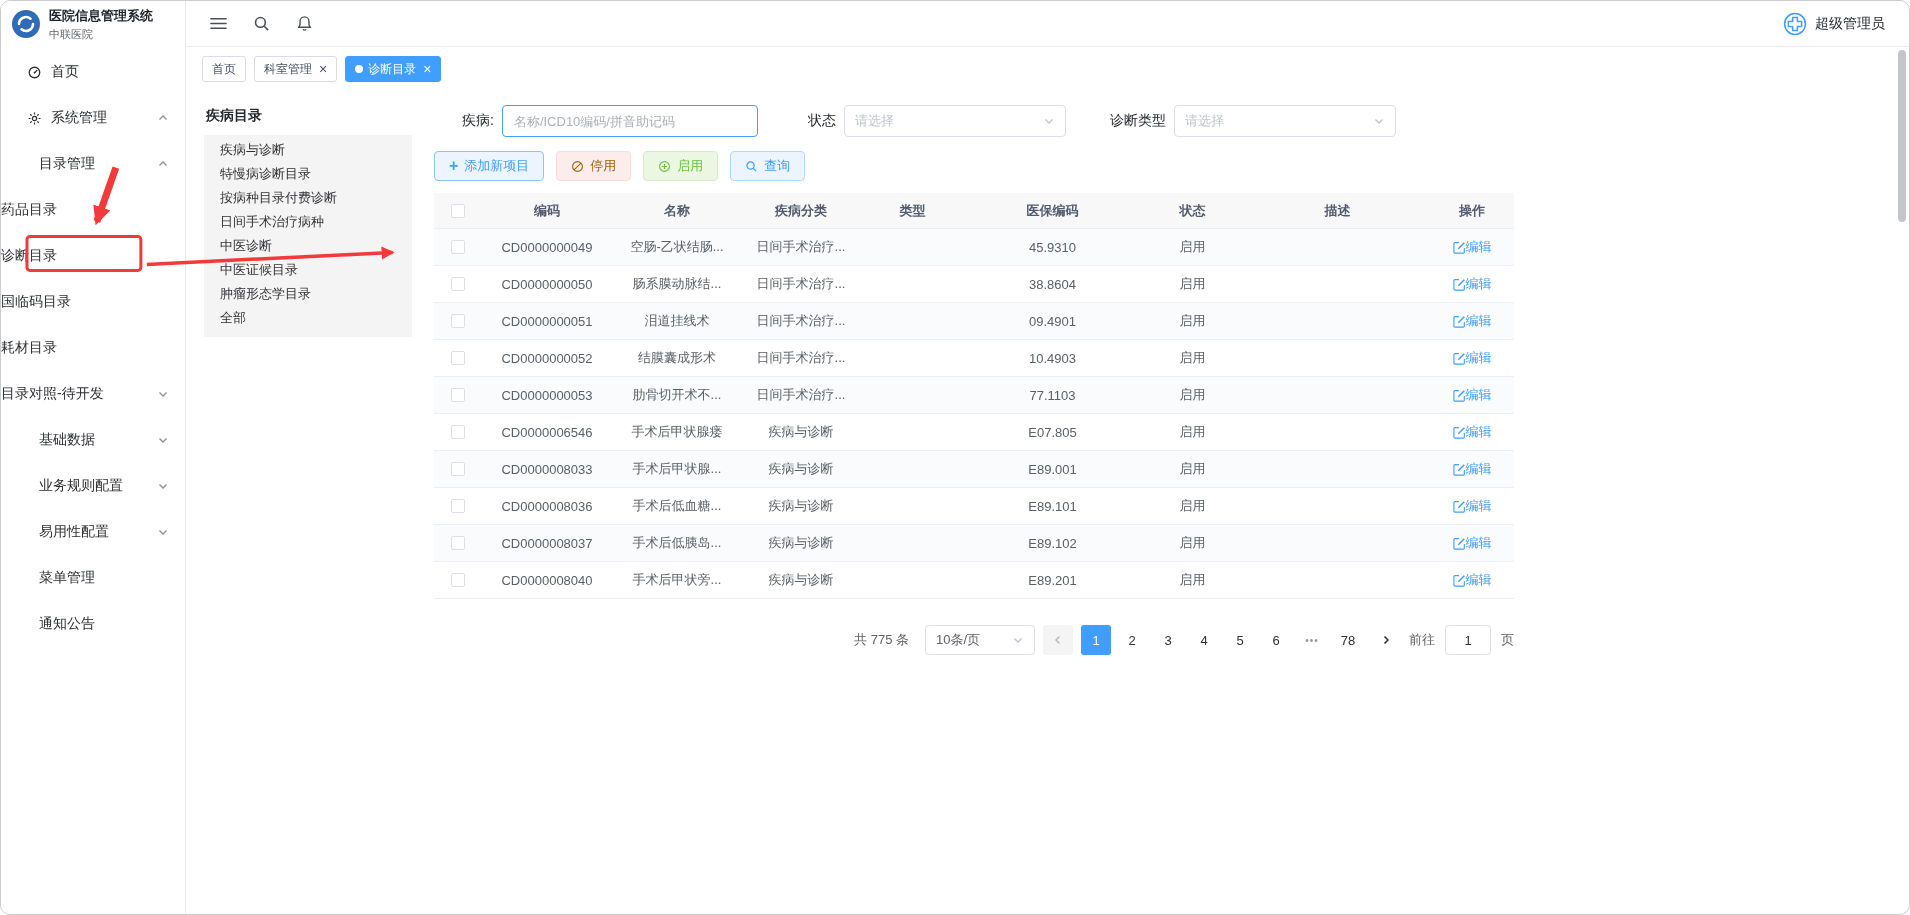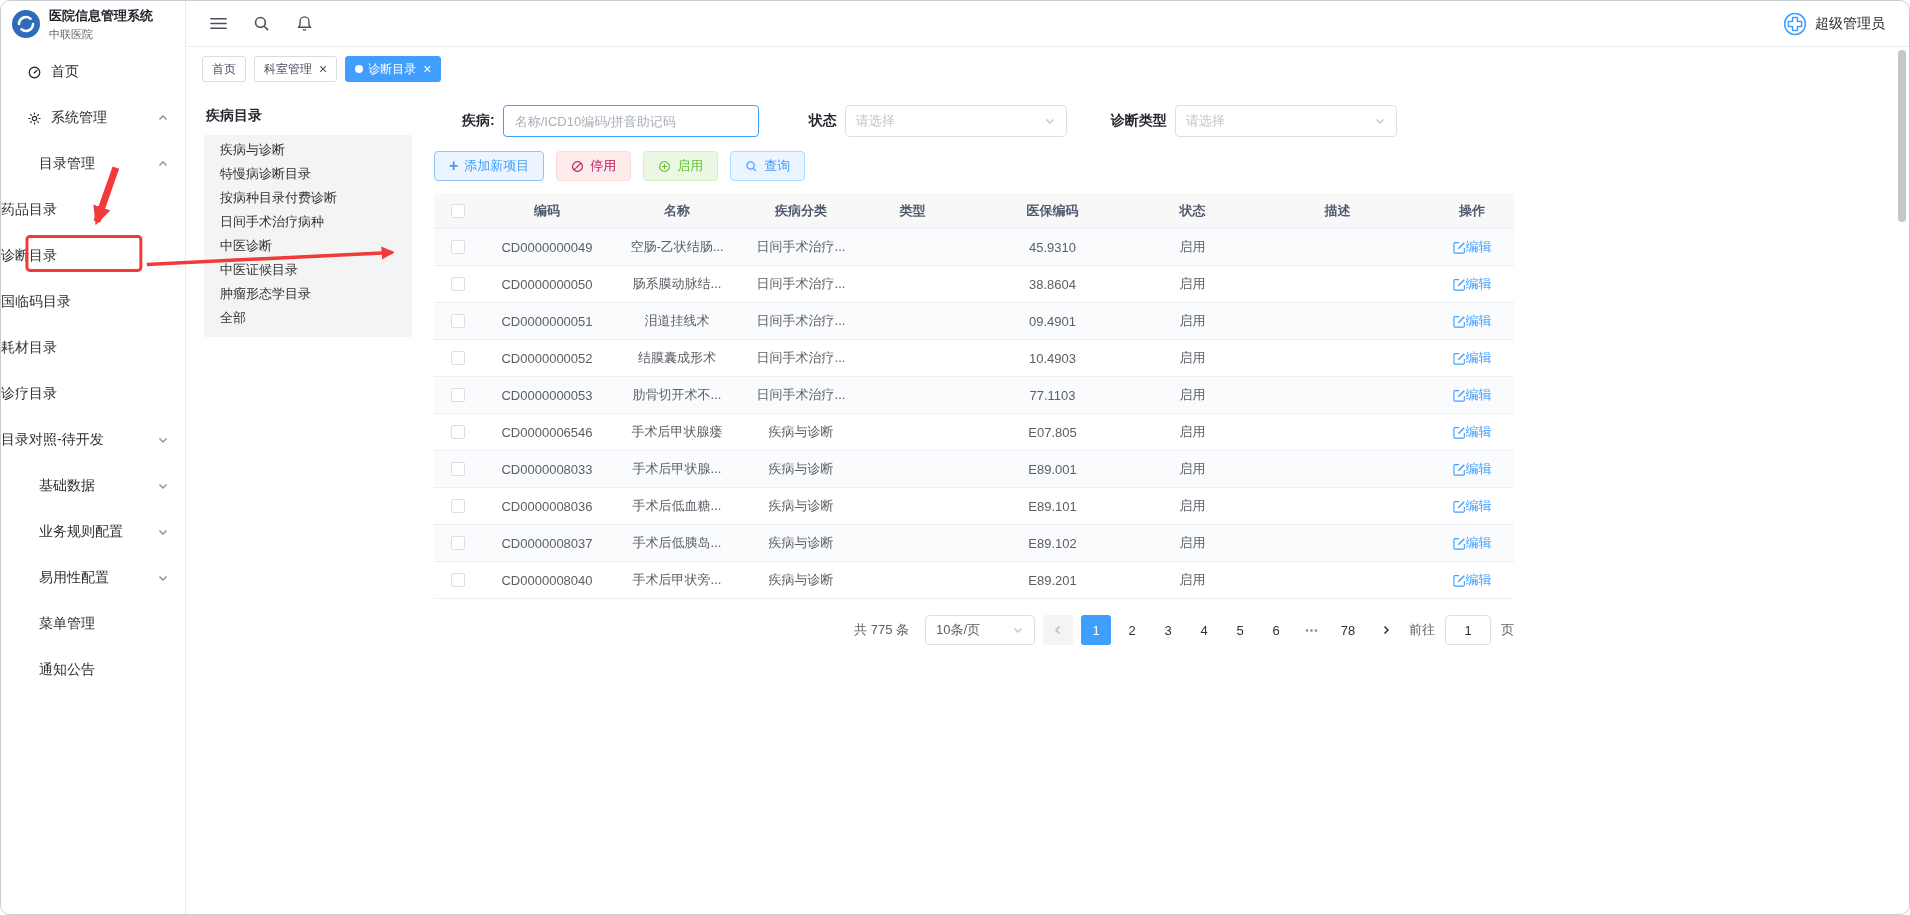--- a/index.html
+++ b/index.html
@@ -42,53 +42,53 @@
   .content{flex:1;display:flex;align-items:flex-start;padding:16px 0 0 18px;min-height:0}
   .disease-panel{width:208px;flex:none}
   .dp-title{font-size:14px;font-weight:600;color:#26292e;margin:2px 0 10px 2px}
   .dp-list{background:#f4f4f5;padding:3px 0 7px}
   .dp-item{height:24px;line-height:24px;padding-left:16px;font-size:13px;color:#303133;cursor:pointer;white-space:nowrap}
 
   .work-area{flex:1;margin-left:22px;max-width:1080px;min-width:0}
 
   
   .filters{display:flex;align-items:center;height:32px;margin-bottom:14px;font-size:14px;color:#26292e}
-  .f-label{font-weight:700;white-space:nowrap;margin-right:8px}
+  .f-label{font-weight:400;white-space:nowrap;margin-right:8px}
   .disease-lb{margin-left:28px}
   .gap-status{margin-left:50px}
   .gap-type{margin-left:44px}
   .search-input{width:256px;height:32px;border:1px solid #409eff;border-radius:4px;padding:0 11px;font-size:13px;color:#303133;outline:none;font-family:inherit}
   .search-input::placeholder{color:#aab0b8}
   .select{width:222px;height:32px;border:1px solid #dcdfe6;border-radius:4px;display:flex;align-items:center;padding:0 10px;font-size:13px;color:#c0c4cc;background:#fff;cursor:pointer}
   .select .ph{flex:1;white-space:nowrap;overflow:hidden}
   .sel-chev svg{width:12px;height:12px;display:block;color:#c0c4cc}
 
   
   .toolbar{display:flex;gap:12px;margin-bottom:12px}
   .btn{height:30px;display:inline-flex;align-items:center;gap:6px;padding:0 14px;border-radius:4px;font-size:13px;cursor:pointer;border:1px solid transparent;font-family:inherit;background:none}
   .btn .b-ico svg{width:13px;height:13px;display:block}
   .btn-add{background:#ecf5ff;border-color:#8cc4ff;color:#409eff}
-  .btn-disable{background:#fcecec;border-color:#fadada;color:#be185d}
+  .btn-disable{background:#fcecec;border-color:#fadada;color:#a16207}
   .btn-enable{background:#ebf7e3;border-color:#d4eec3;color:#67c23a}
   .btn-query{background:#ecf5ff;border-color:#b3d8ff;color:#409eff}
   .plus{font-size:16px;line-height:1;font-weight:bold}
 
   
   .table{width:100%;font-size:13px}
   .thead,.tr{display:grid;grid-template-columns:48px 130px 130px 118px 105px 175px 105px 185px 1fr;align-items:center}
   .thead{background:#f8f8f9;height:36px;font-weight:bold;color:#515a6e;border-bottom:1px solid #ebeef5}
   .tr{height:37px;border-bottom:1px solid #ebeef5;color:#5b6066;background:#fff}
   .tbody .tr:nth-child(odd){background:#fafbfd}
   .th,.td{display:flex;align-items:center;justify-content:center;overflow:hidden;white-space:nowrap;padding:0 4px}
   .checkbox{width:14px;height:14px;border:1px solid #dcdfe6;border-radius:2px;background:#fff;display:inline-block;cursor:pointer}
   .edit-link{color:#409eff;cursor:pointer;display:inline-flex;align-items:center;gap:0}
   .e-ico svg{width:13px;height:13px;display:block}
 
   
-  .pagination{display:flex;align-items:center;justify-content:flex-end;gap:8px;margin-top:16px;font-size:13px;color:#606266}
+  .pagination{display:flex;align-items:center;justify-content:flex-end;gap:8px;margin-top:26px;font-size:13px;color:#606266}
   .pg-total{margin-right:8px;white-space:nowrap}
   .pg-size{width:110px;height:30px}
   .pg-size .dark{color:#606266}
   .pg-pages{display:inline-flex;gap:6px}
   .pg-btn{min-width:30px;height:30px;border:none;background:transparent;font-size:13px;color:#303133;cursor:pointer;border-radius:3px;font-family:inherit;display:inline-flex;align-items:center;justify-content:center}
   .pg-btn.active{background:#409eff;color:#fff}
   .pg-btn svg{width:12px;height:12px;display:block}
   .pg-prev{background:#f4f4f5;color:#b4bccc}
   .pg-next{color:#303133}
   .pg-more{color:#909399;letter-spacing:1px;font-size:10px}
@@ -155,23 +155,20 @@
           <span class="sb-label">药品目录</span>
         </div>
         <div class="sb-item lvl2">
           <span class="sb-label">诊断目录</span>
         </div>
         <div class="sb-item lvl2">
           <span class="sb-label">国临码目录</span>
         </div>
         <div class="sb-item lvl2">
           <span class="sb-label">耗材目录</span>
-        </div>
-        <div class="sb-item lvl2">
-          <span class="sb-label">诊疗目录</span>
         </div>
         <div class="sb-item lvl2">
           <span class="sb-label">目录对照-待开发</span>
           <span class="sb-chev">
             <svg viewBox="0 0 12 12">
               <polyline points="2.5,4.5 6,8 9.5,4.5" fill="none" stroke="currentColor" stroke-width="1.4"></polyline>
             </svg>
           </span>
         </div>
         <div class="sb-item lvl1">

